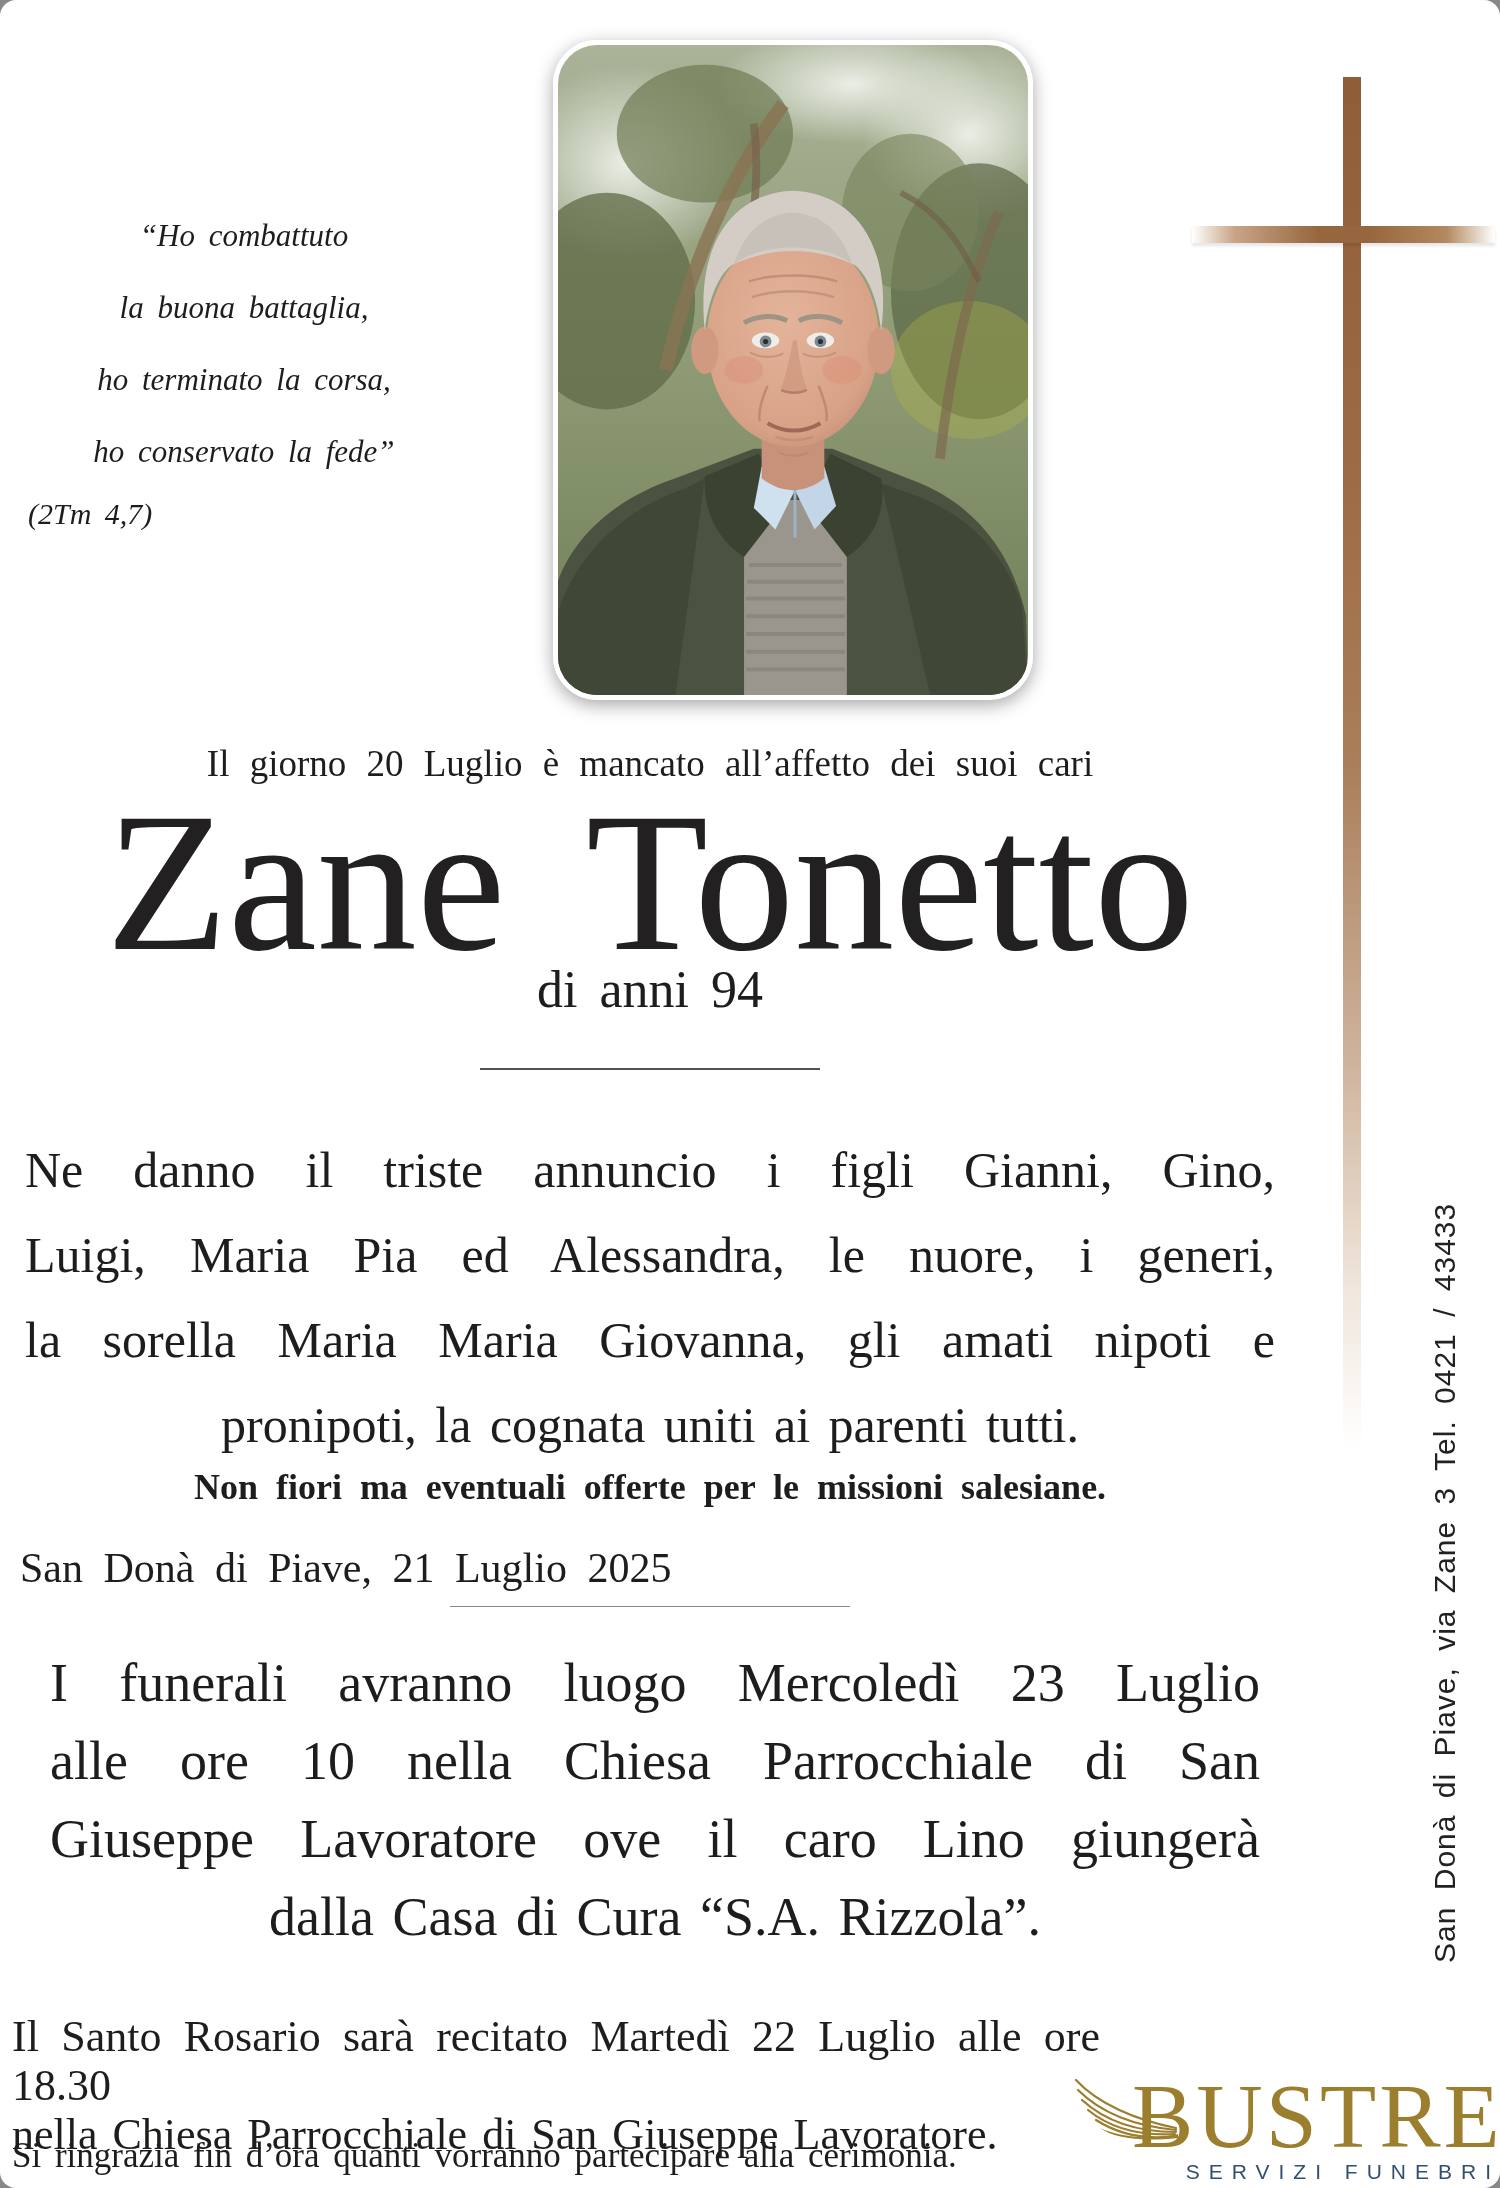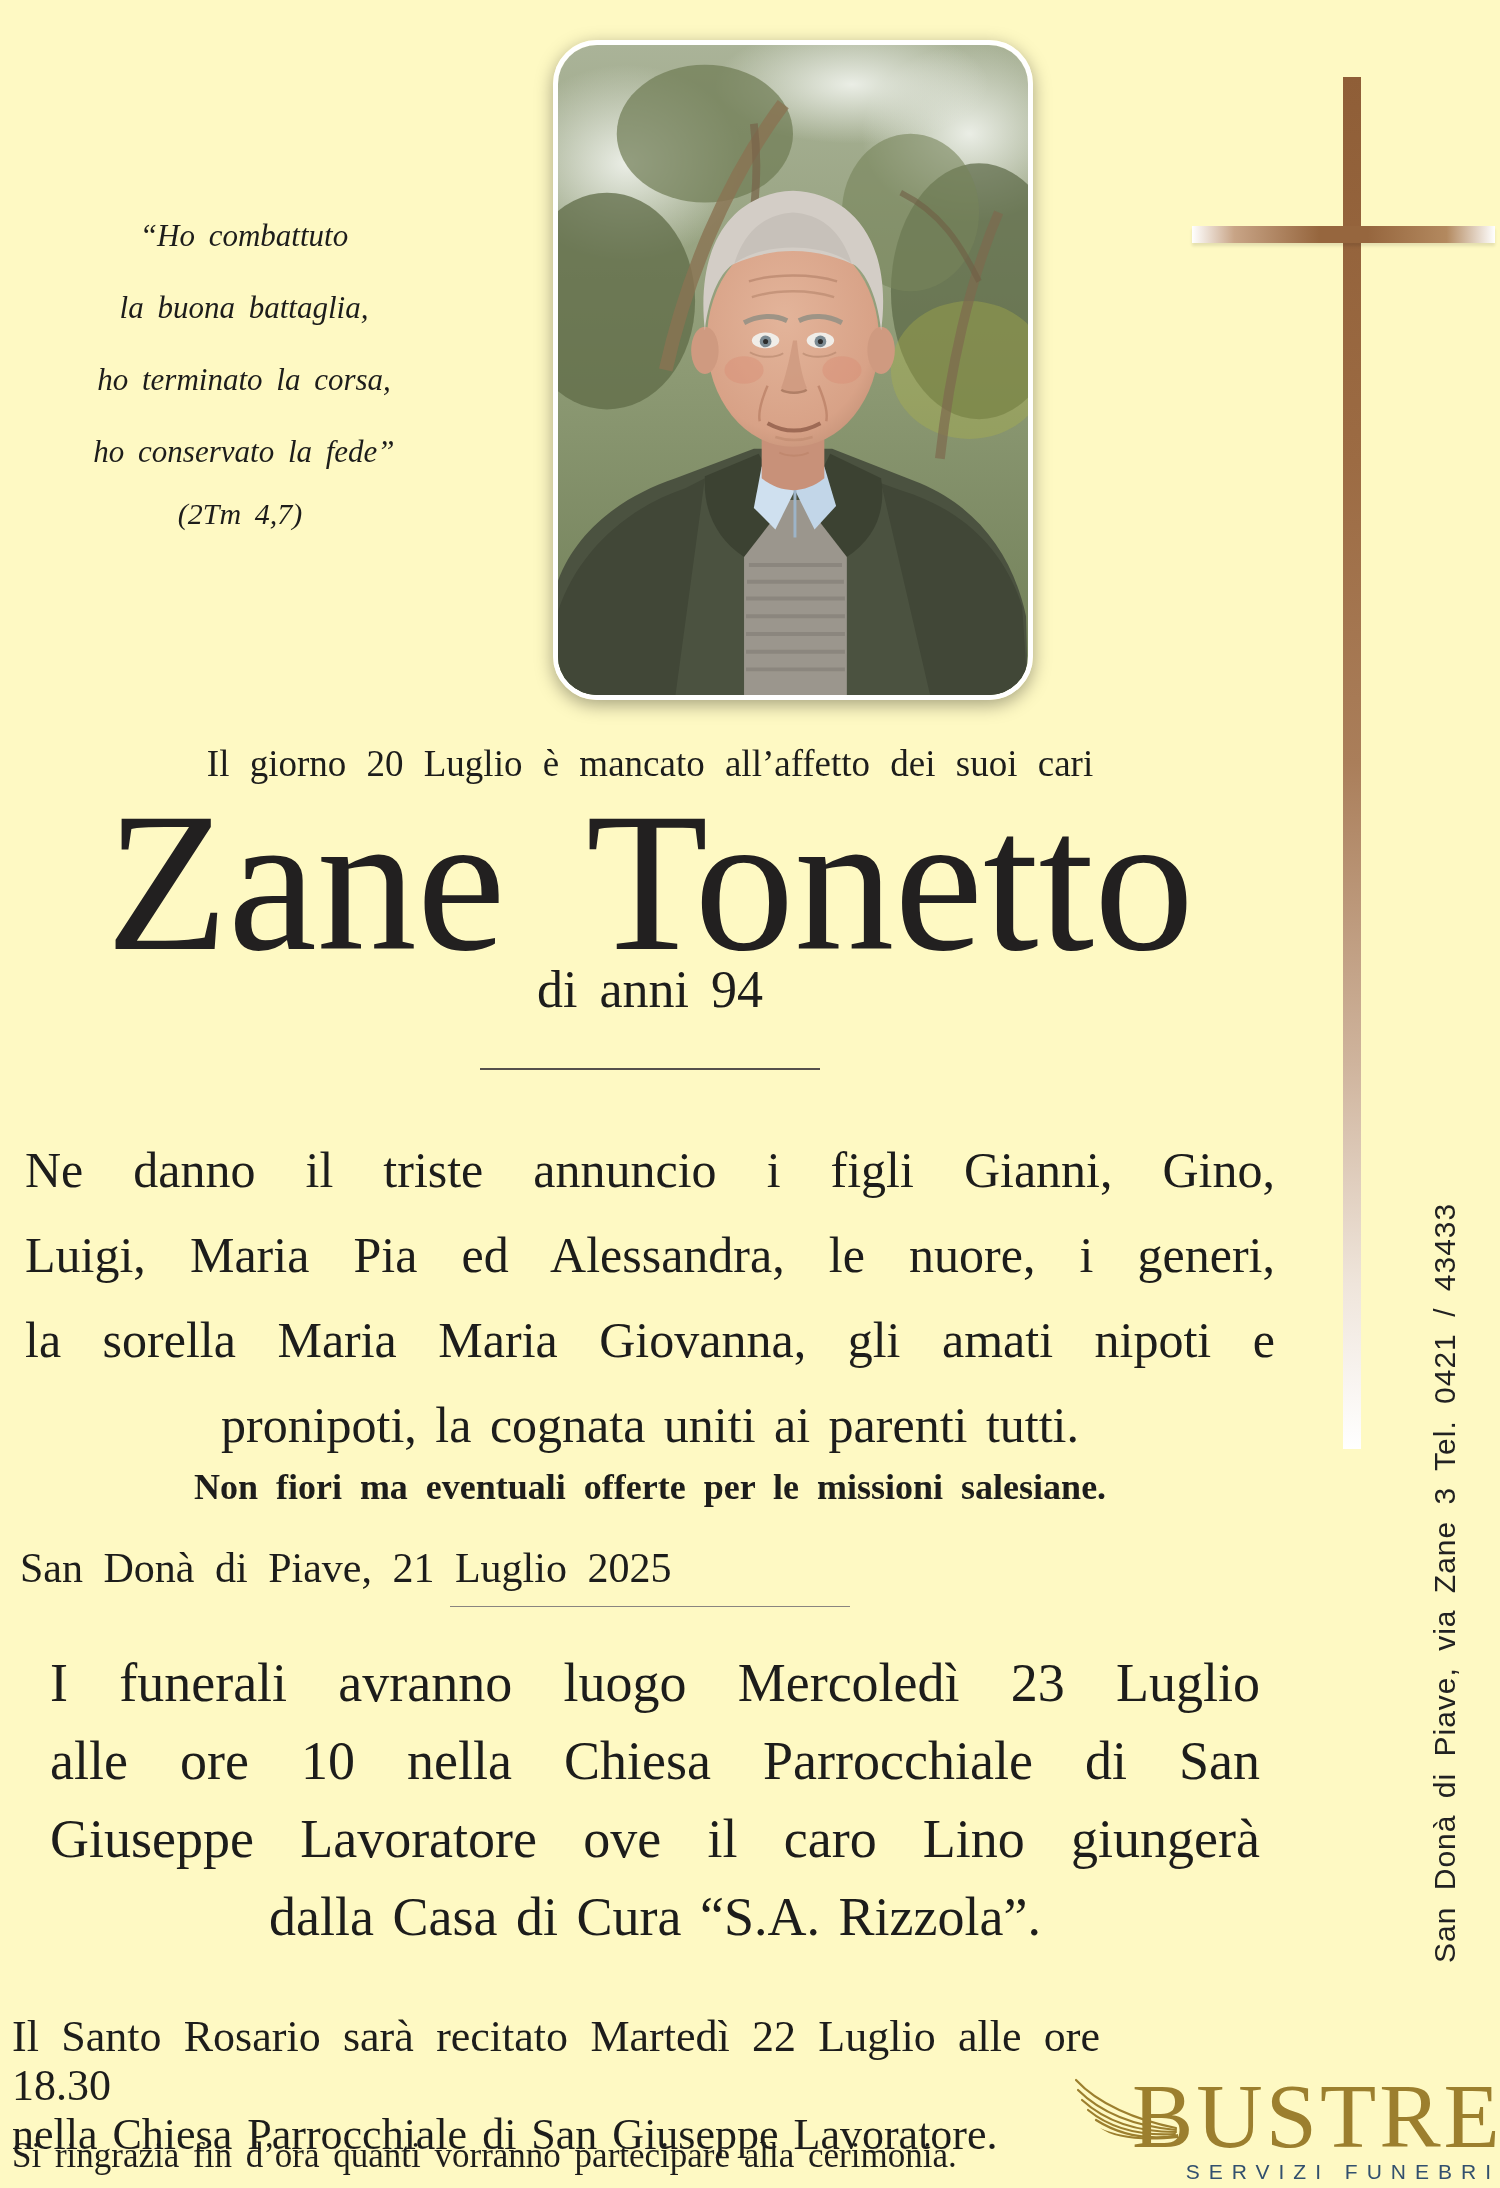--- a/index.html
+++ b/index.html
@@ -1,32 +1,33 @@
 <!DOCTYPE html>
 <html><head>
 <meta charset="utf-8">
 <style>
   html,body{margin:0;padding:0;background:#888;}
   .page{
     position:relative;
     width:1500px;height:2188px;
     margin:0 auto;
-    background:#fef9c3;
+    background:#ffffff;
     overflow:hidden;
     font-family:"Liberation Serif","DejaVu Serif",serif;
     color:#1d1d1b;
+    border-radius:16px;
   }
   
   .quote{
     position:absolute;left:28px;top:200px;width:432px;
     font-style:italic;font-size:31px;line-height:72px;
     text-align:center;color:#1d1d1b;word-spacing:6px;
   }
   .quote-ref{
-    margin-top:6px;text-align:center;padding-right:8px;
+    margin-top:6px;text-align:left;padding-right:8px;
     font-size:30px;line-height:40px;
   }
   
   .photo{
     position:absolute;left:553px;top:40px;width:480px;height:660px;
     border-radius:44px;
     box-shadow:0 5px 18px rgba(0,0,0,.35), 0 0 0 5px #ffffff inset;
     overflow:hidden;border:5px solid #fff;box-sizing:border-box;
   }
   .photo svg{display:block;width:100%;height:100%;}

